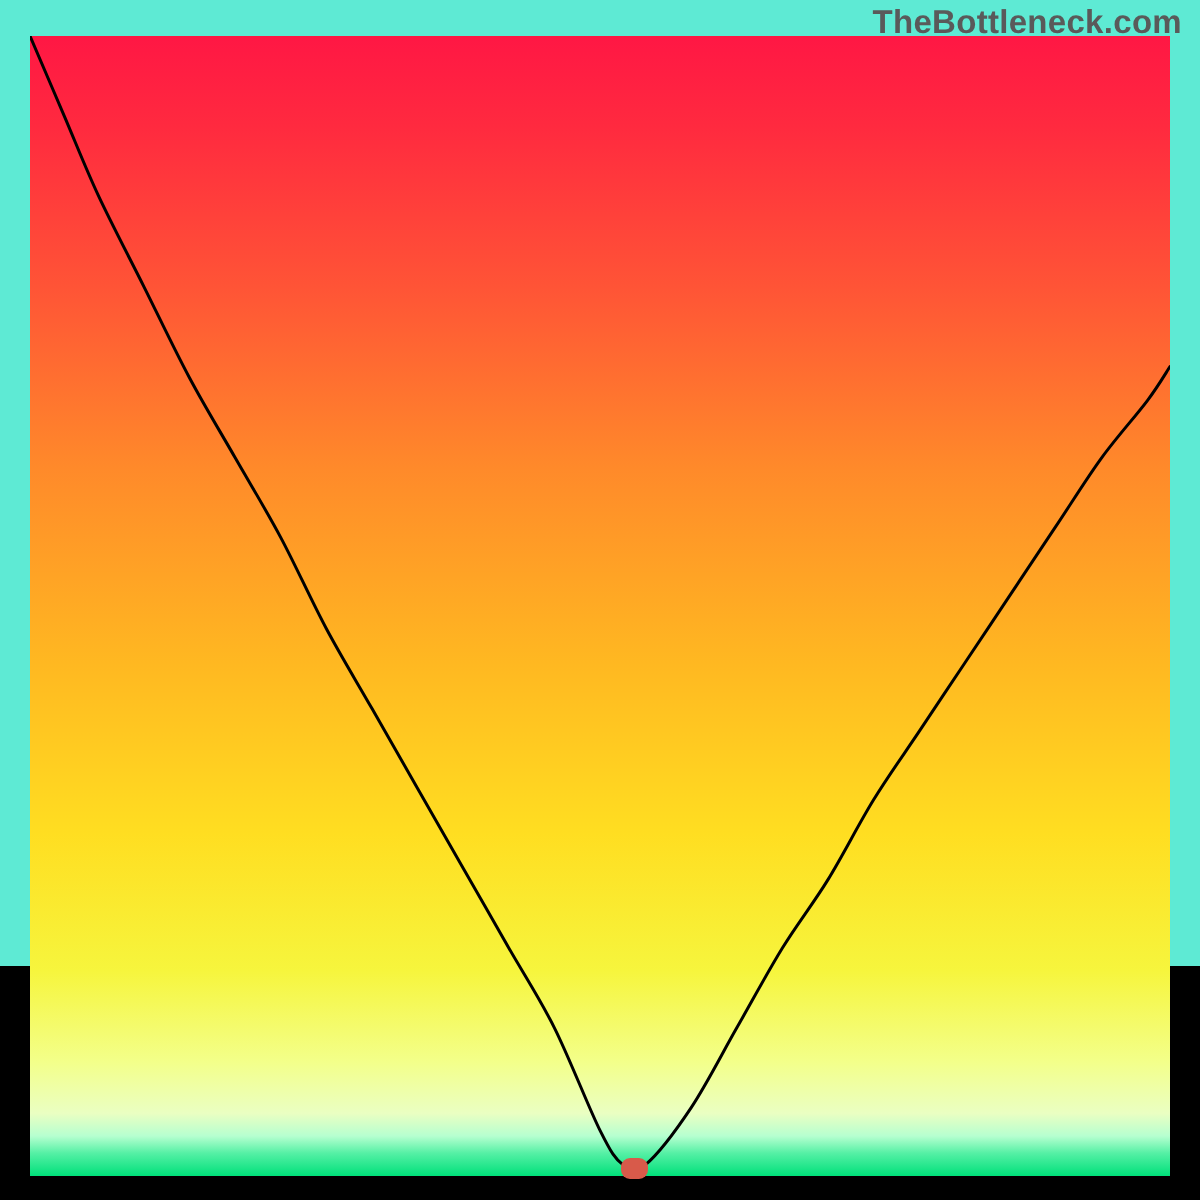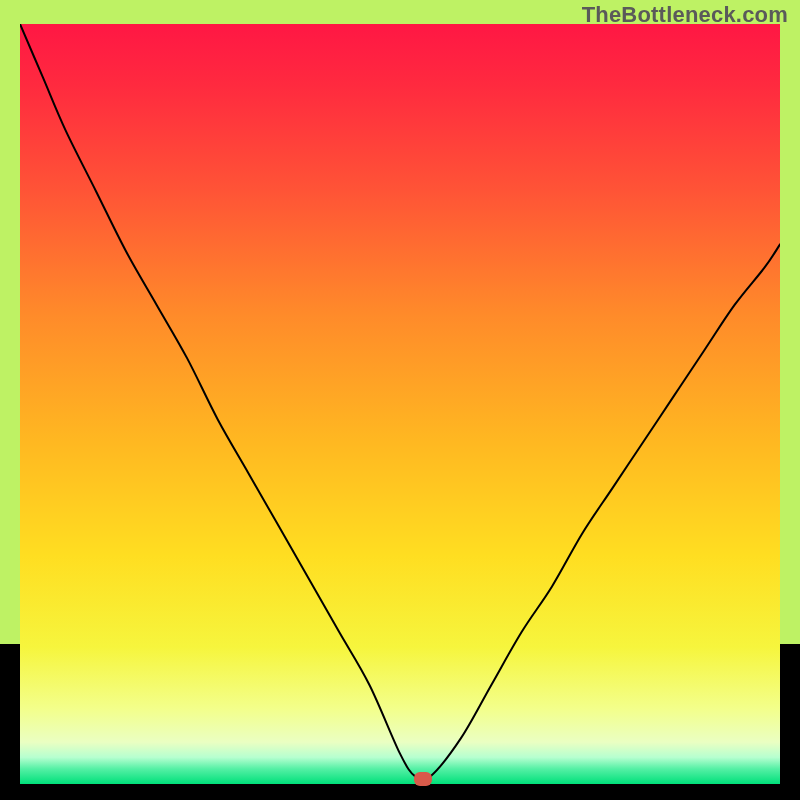--- a/index.html
+++ b/index.html
@@ -8,21 +8,21 @@
     width: 800px;
     height: 800px;
     background: #000;
     overflow: hidden;
     font-family: Arial, Helvetica, sans-serif;
   }
   .frame {
     position: relative;
     width: 800px;
     height: 644px;
-    background: #bef264;
+    background: #5eead4;
   }
   .watermark {
     position: absolute;
     top: 2px;
     right: 12px;
     font-size: 22px;
     font-weight: 600;
     color: #5a5a5a;
     letter-spacing: 0.2px;
     z-index: 50;

